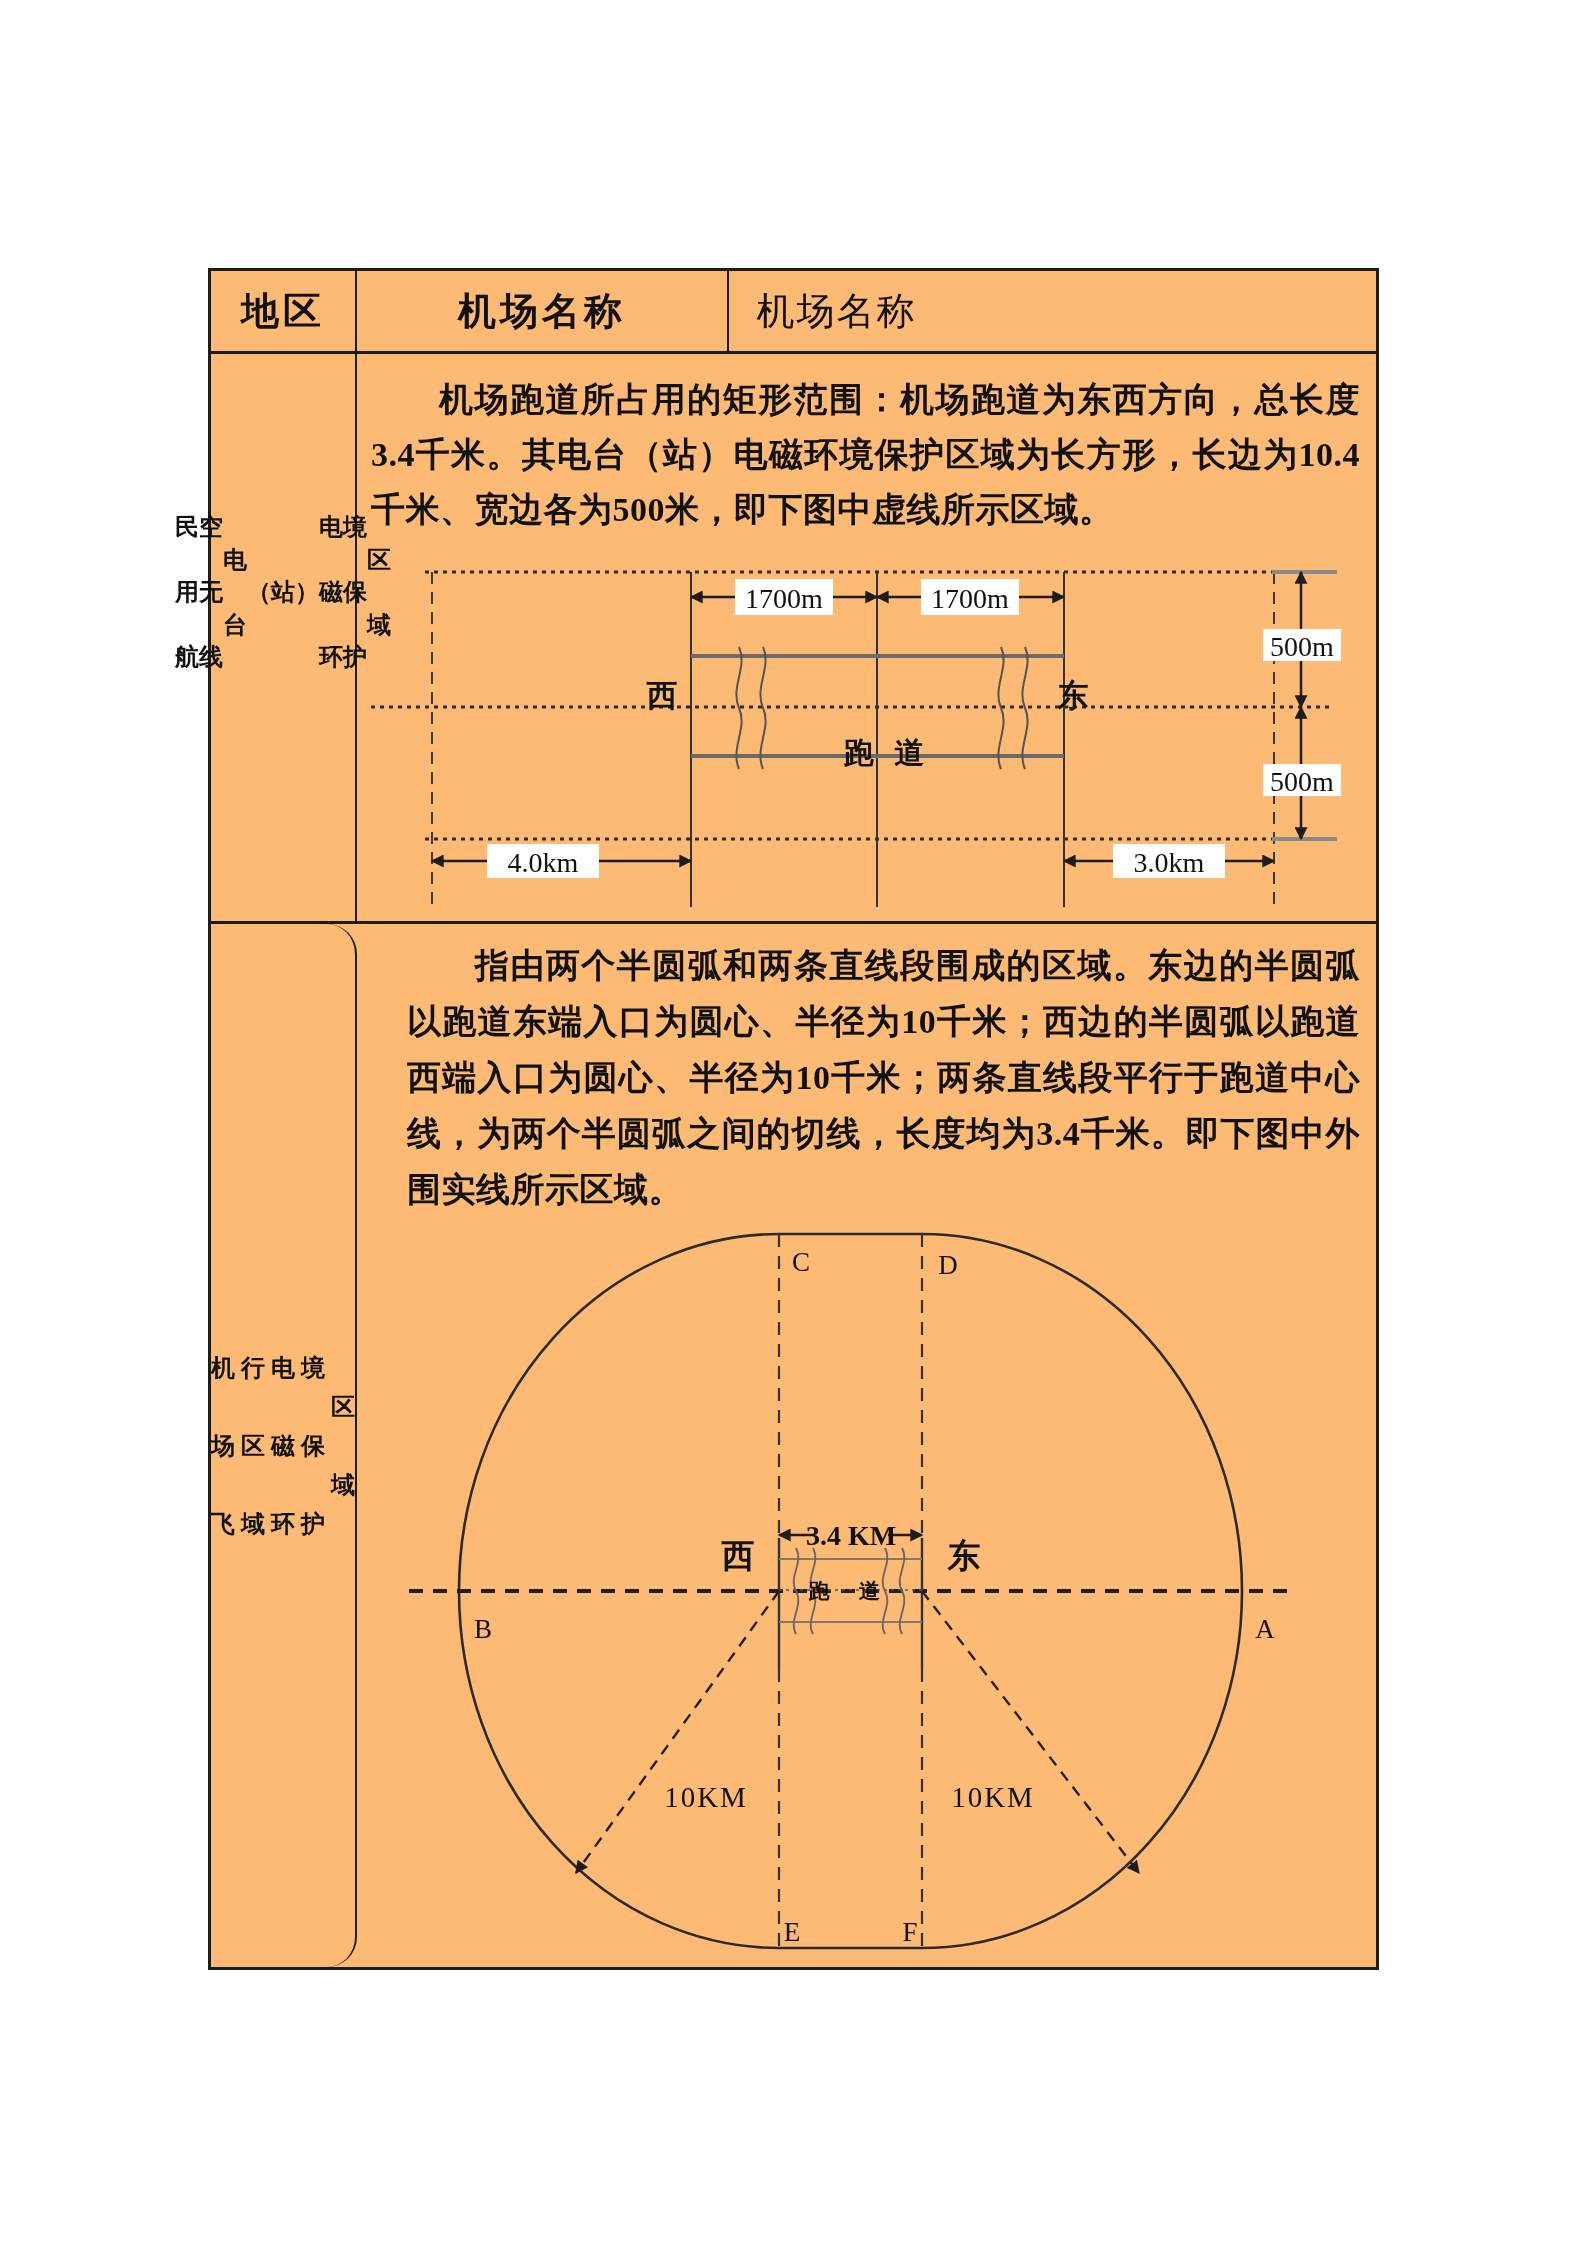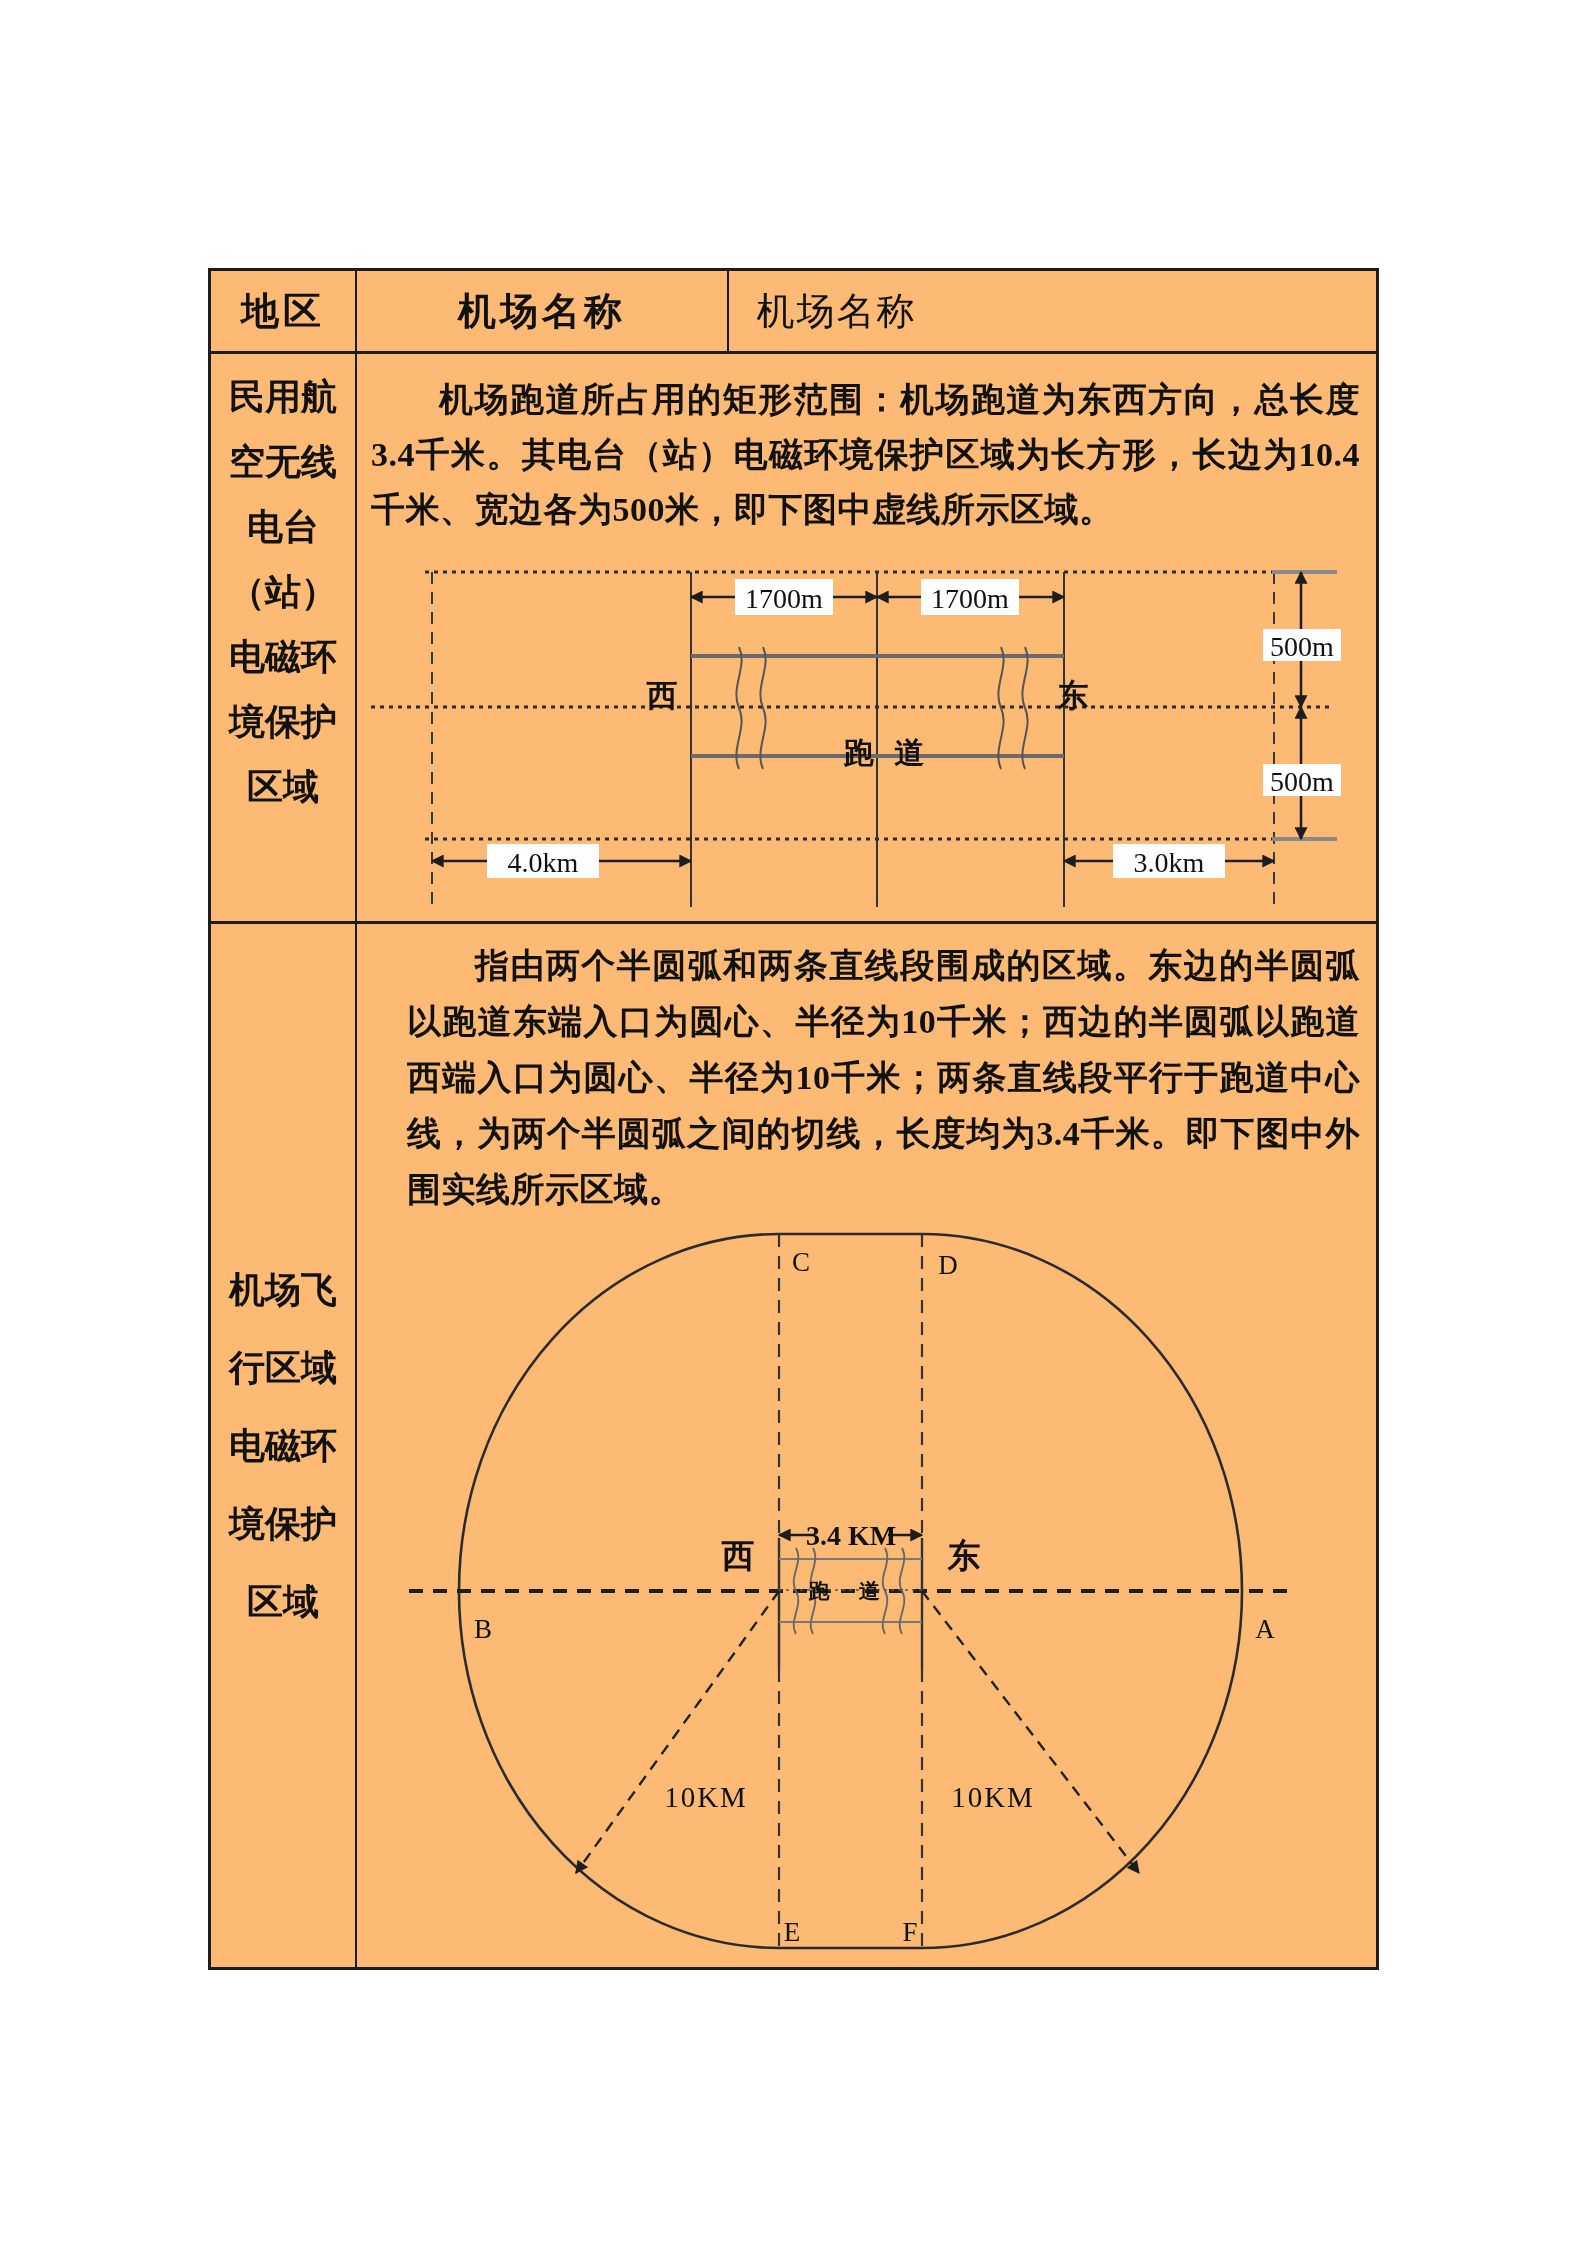--- a/index.html
+++ b/index.html
@@ -20,24 +20,24 @@
     background:#fdba74;
   }
   .t-row{display:grid;box-sizing:border-box;}
   .t-row.header{grid-template-columns:146px 372px 215px 1fr;height:83px;border-bottom:3px solid #1c1c1c;}
   .t-row.r2{grid-template-columns:146px 1fr;height:570px;border-bottom:3px solid #1c1c1c;}
   .t-row.r3{grid-template-columns:146px 1fr;flex:1;}
   .cell{box-sizing:border-box;position:relative;}
   .v-div{border-right:2px solid #1c1c1c;}
   .h-cell{display:flex;align-items:center;justify-content:center;font-size:38px;letter-spacing:2px;}
   .h-label{font-weight:bold;letter-spacing:4px;}
-  .side-cell{display:flex;flex-direction:column;align-items:center;justify-content:center;
-    font-weight:bold;font-size:36px;}
+  .side-cell{display:flex;flex-direction:row;align-items:center;justify-content:center;
+    font-weight:bold;font-size:24px;}
   .side-cell.s2{line-height:65px;padding-bottom:90px;}
-  .side-cell.s3{line-height:78px;}
+  .side-cell.s3{line-height:78px;border-radius:30px;}
   .para{
     font-size:34px;line-height:55px;text-align:justify;text-indent:2em;
     padding:18px 16px 0 14px;letter-spacing:0.5px;font-weight:bold;
   }
   .para.p3{line-height:56px;padding-top:14px;margin-left:36px;}
   .diag{position:absolute;left:0;}
   .diag text{fill:#111;}
   .dimtext{font-family:"Liberation Serif",serif;font-size:28px;}
   .cnbold{font-family:"Liberation Sans",sans-serif;font-weight:bold;}
 </style>

